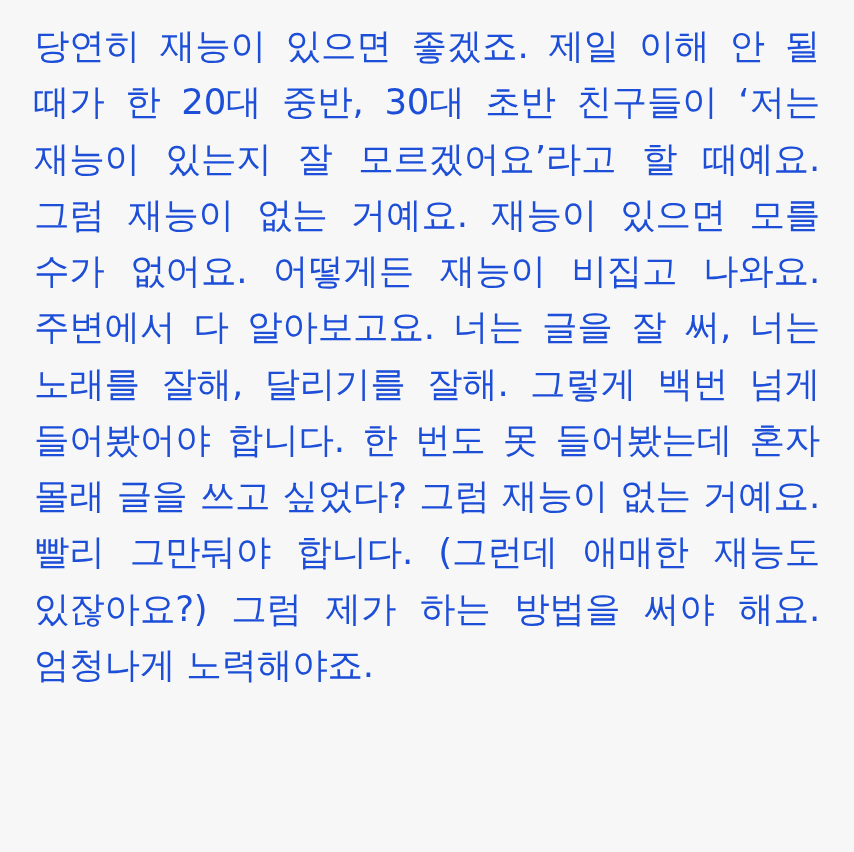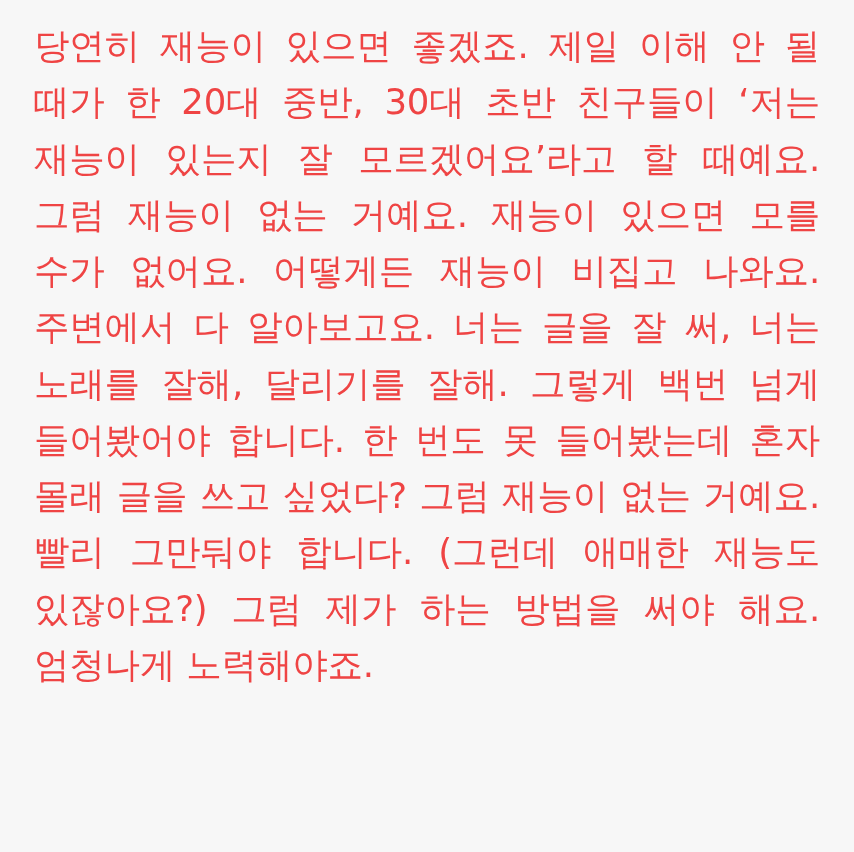--- a/index.html
+++ b/index.html
@@ -19,21 +19,21 @@
     width: 854px;
     height: 852px;
     background: #f7f7f7;
     padding: 18px 34px 18px 34px;
     display: block;
   }
   .passage {
     font-family: "DejaVu Sans", "Liberation Sans", sans-serif;
     font-size: 35.5px;
     line-height: 1.585;
-    color: #ef4444;
+    color: #1d4ed8;
     letter-spacing: -0.2px;
     word-break: keep-all;
     text-align: justify;
     text-justify: inter-character;
     white-space: pre-wrap;
     margin: 0;
     -webkit-font-smoothing: antialiased;
   }
 </style>
 </head>

